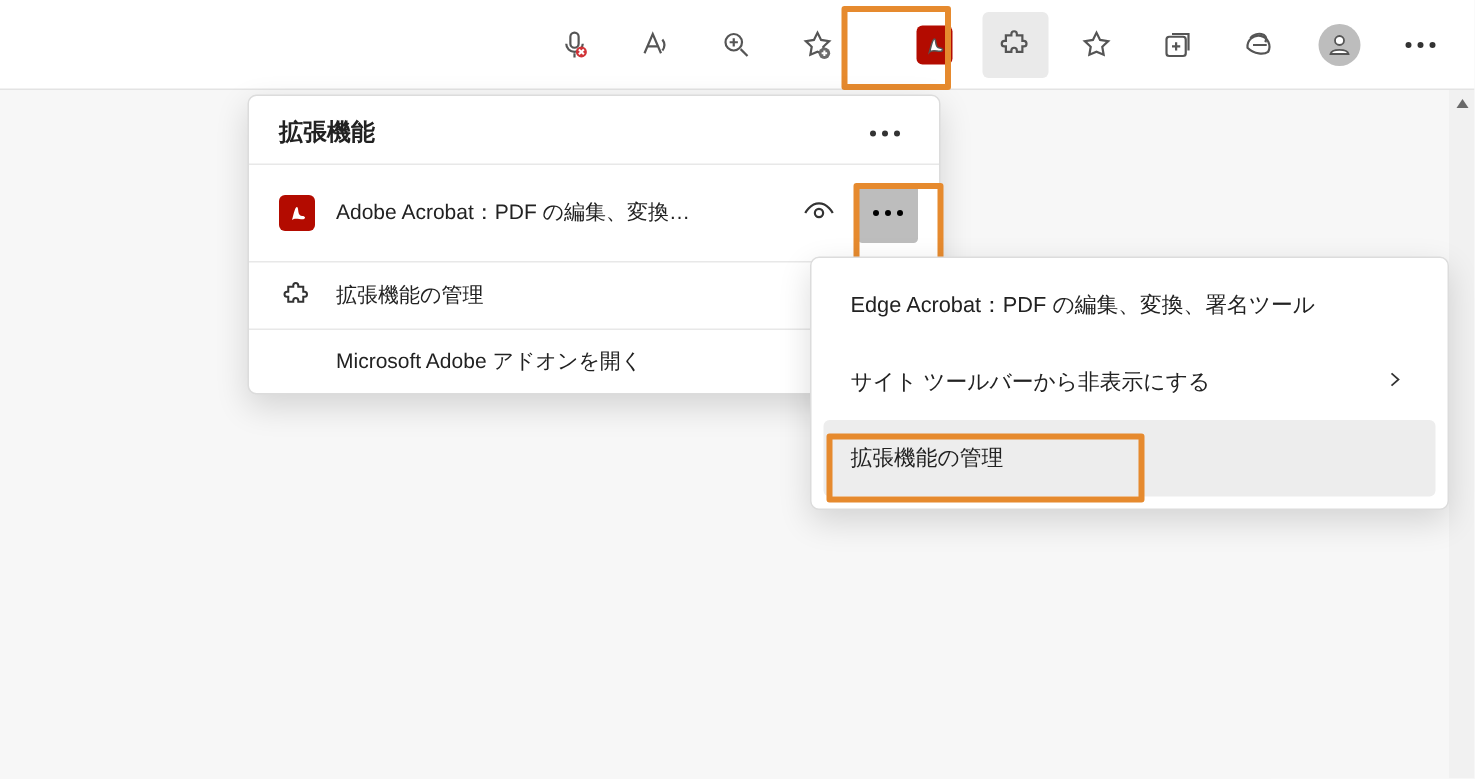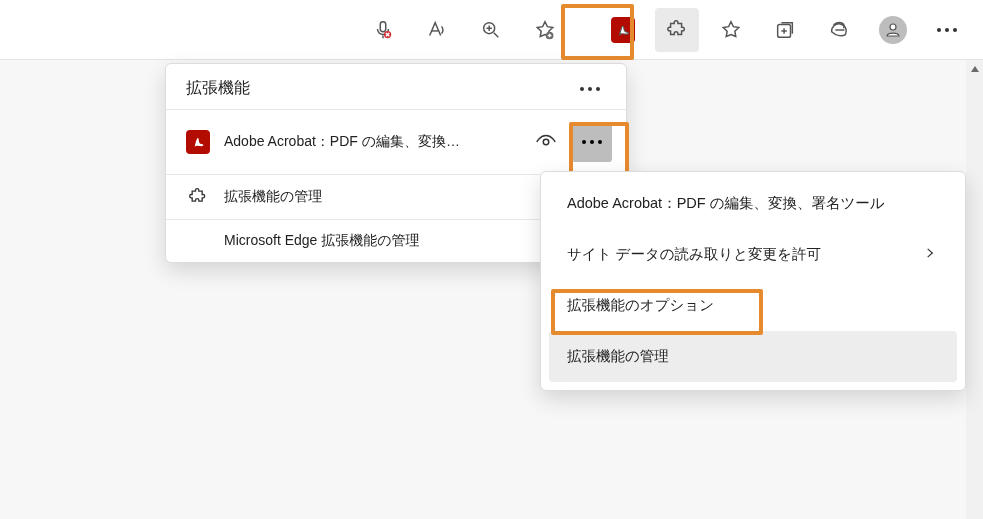--- a/index.html
+++ b/index.html
@@ -61,21 +61,21 @@
     width: 462px;
     background: #fff;
     border: 1px solid #dcdcdc;
     border-radius: 6px;
     box-shadow: 0 8px 22px rgba(0,0,0,0.14);
     overflow: hidden;
   }
   .ext-header {
     display: flex; align-items: center; justify-content: space-between;
     padding: 14px 20px 10px 20px;
-    font-weight: 400;
+    font-weight: 700;
     font-size: 16px;
   }
   .hdots { display:flex; gap:4px; padding:6px;}
   .hdots span{width:4px;height:4px;border-radius:50%;background:#333;}
   .ext-row {
     display:flex; align-items:center;
     padding: 12px 14px 12px 20px;
     border-top: 1px solid #e8e8e8;
     gap: 14px;
   }
@@ -269,37 +269,34 @@
     <div class="puzzle-ico">
       <svg viewBox="0 0 24 24">
           <path d="M9 4a2 2 0 1 1 4 0v1h4v4h1a2 2 0 1 1 0 4h-1v4h-4v-1a2 2 0 1 0-4 0v1H5v-4H4a2 2 0 1 1 0-4h1V5h4z"></path>
         </svg>
     </div>
     <span class="label">拡張機能の管理</span>
   </div>
 
   <div class="ext-row secondary">
     <div class="spacer"></div>
-    <span class="label">Microsoft Edge 拡張機能の管理</span>
+    <span class="label">Microsoft Adobe アドオンを開く</span>
   </div>
 </div>
 
 <div class="hl" style="top:122px;left:569px;width:60px;height:58px;"></div>
 
 <div class="ctx-menu">
   <div class="ctx-item">
-    <span>Adobe Acrobat：PDF の編集、変換、署名ツール</span>
+    <span>Edge Acrobat：PDF の編集、変換、署名ツール</span>
   </div>
   <div class="ctx-item">
-    <span>サイト データの読み取りと変更を許可</span>
+    <span>サイト ツールバーから非表示にする</span>
     <span class="chev"><svg viewBox="0 0 24 24">
           <path d="M8 5l8 7-8 7"></path>
         </svg></span>
   </div>
-  <div class="ctx-item">
-    <span>拡張機能のオプション</span>
-  </div>
   <div class="ctx-item highlighted">
     <span>拡張機能の管理</span>
   </div>
 </div>
 
 <div class="hl" style="top:289px;left:551px;width:212px;height:46px;"></div>
 
 </body></html>

